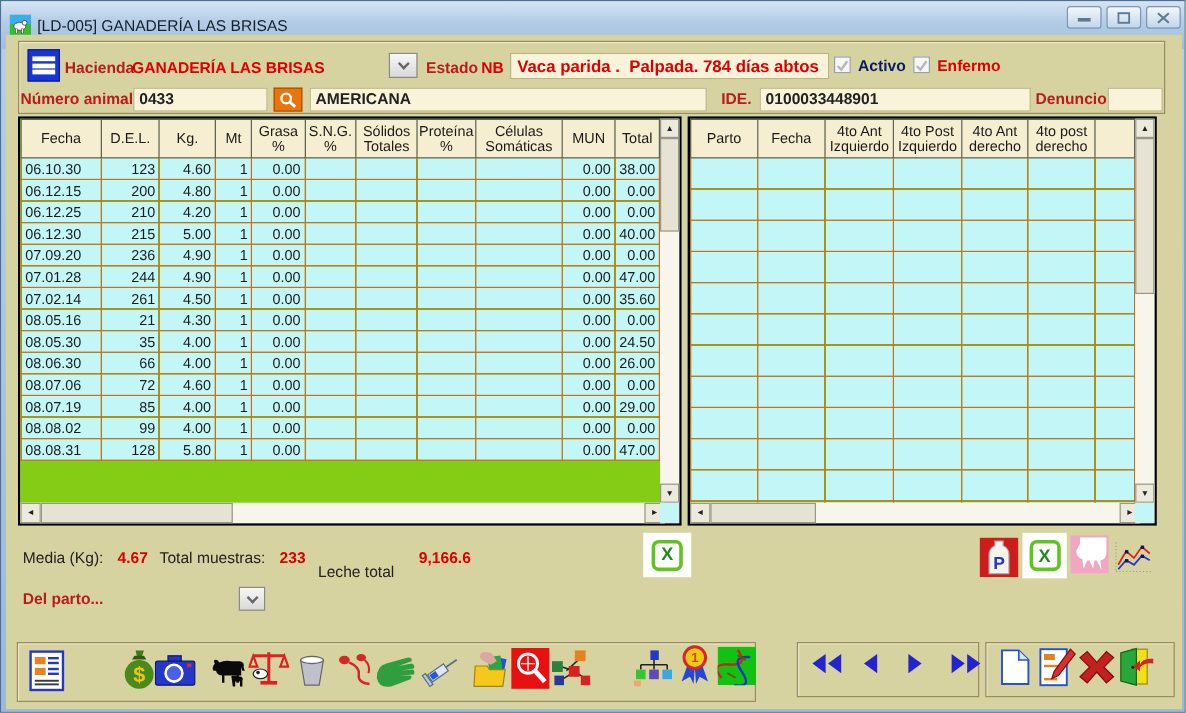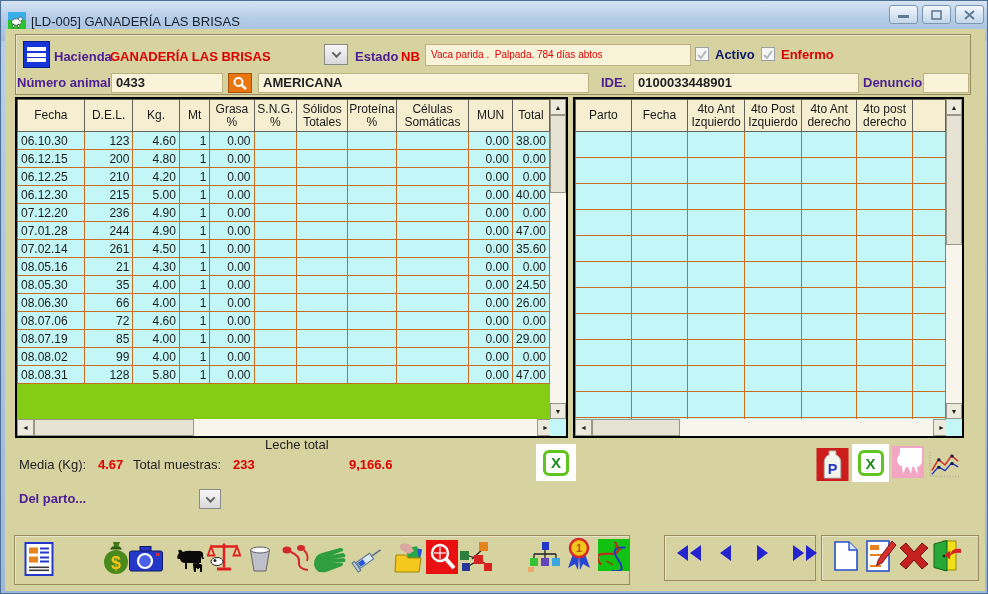--- a/index.html
+++ b/index.html
@@ -21,30 +21,30 @@
             align-items:center; justify-content:center; }
 
   
   .client { position:absolute; left:4px; top:28px; width:980px; height:562px;
             background:#d7d3a1; }
   .abs { position:absolute; }
 
   .panelbox { position:absolute; border:1px solid #988c60;
               box-shadow:inset 1px 1px 0 rgba(255,255,255,.45); }
 
-  .lbl  { font-size:13px; font-weight:bold; color:#4c1d95; white-space:nowrap; }
+  .lbl  { font-size:13px; font-weight:bold; color:#b91c1c; white-space:nowrap; }
   .lbl-n{ font-size:13px; color:#222; white-space:nowrap; }
   .red  { color:#dd0000; }
   .navy { color:#0a1a6a; }
   .val-red { font-size:13px; font-weight:bold; color:#dd0000; white-space:nowrap; }
 
   .field { background:#f8f3d9; border:1px solid #bdb382; font-size:13px;
            font-weight:bold; color:#222; padding:1px 4px; overflow:hidden;
            white-space:nowrap; }
-  .status-text { font-size:10px; font-weight:normal; color:#dd0000;
+  .status-text { font-size:14px; font-weight:bold; color:#dd0000;
                  white-space:pre; line-height:20px;margin-top:28px; }
 
   .menu-icon { background:#1535d6; border:1px solid #0a1f90; display:flex;
                flex-direction:column; justify-content:space-evenly; padding:3px 3px; }
   .menu-icon i { display:block; height:4px; background:#fff; }
 
   .combo { background:linear-gradient(#f7f7f7,#d9d9d9); border:1px solid #8a8a8a;
            display:flex; align-items:center; justify-content:center; }
   .chev { width:7px; height:7px; border-left:2px solid #666; border-bottom:2px solid #666;
           transform:rotate(-45deg) translate(1px,-1px); }
@@ -258,21 +258,21 @@
                 <td>1</td>
                 <td>0.00</td>
                 <td></td>
                 <td></td>
                 <td></td>
                 <td></td>
                 <td>0.00</td>
                 <td class="clip-left">40.00</td>
               </tr>
               <tr style="height: 18px;">
-                <td class="c-left">07.12.20</td>
+                <td class="c-left">07.09.20</td>
                 <td>236</td>
                 <td>4.90</td>
                 <td>1</td>
                 <td>0.00</td>
                 <td></td>
                 <td></td>
                 <td></td>
                 <td></td>
                 <td>0.00</td>
                 <td class="clip-left">0.00</td>
@@ -567,21 +567,21 @@
         </div>
         <div class="sb">►</div>
       </div>
       <div class="sb-corner"></div>
     </div>
 
     <span class="abs lbl-n" style="left:14px;top:428px;">Media (Kg):</span>
     <span class="abs val-red" style="left:93px;top:428px;">4.67</span>
     <span class="abs lbl-n" style="left:128px;top:428px;">Total muestras:</span>
     <span class="abs val-red" style="left:228px;top:428px;">233</span>
-    <span class="abs lbl-n" style="left:260px;top:408px;">Leche total</span>
+    <span class="abs lbl-n" style="left:260px;top:440px;">Leche total</span>
     <span class="abs val-red" style="left:344px;top:428px;">9,166.6</span>
 
     <span class="abs excel-tile" style="left:531px;top:415px;width:40px;height:37px;">
       <span class="excel-box">X</span>
     </span>
 
     <span class="abs ticon" style="left:811px;top:419px;width:33px;height:33px;">
       <svg width="33" height="33" viewBox="0 0 33 34">
         <rect width="33" height="34" fill="#cc1c1c"></rect>
         <path d="M13 3 L20 3 L20 7 Q25 9 25 15 L25 31 L8 31 L8 15 Q8 9 13 7 Z" fill="#f4f4ec" stroke="#b0b0b0"></path>

